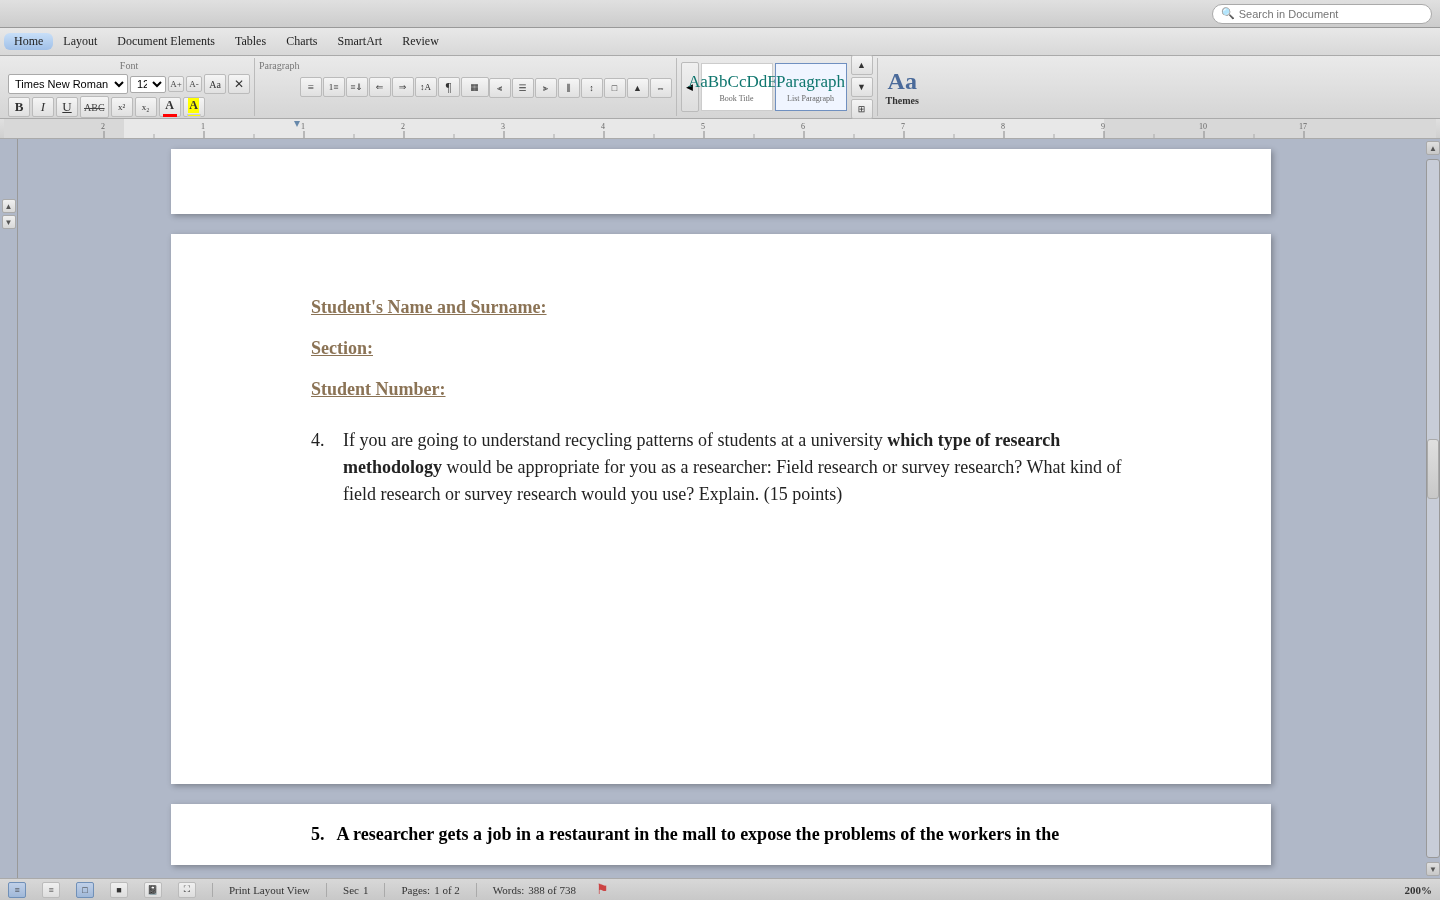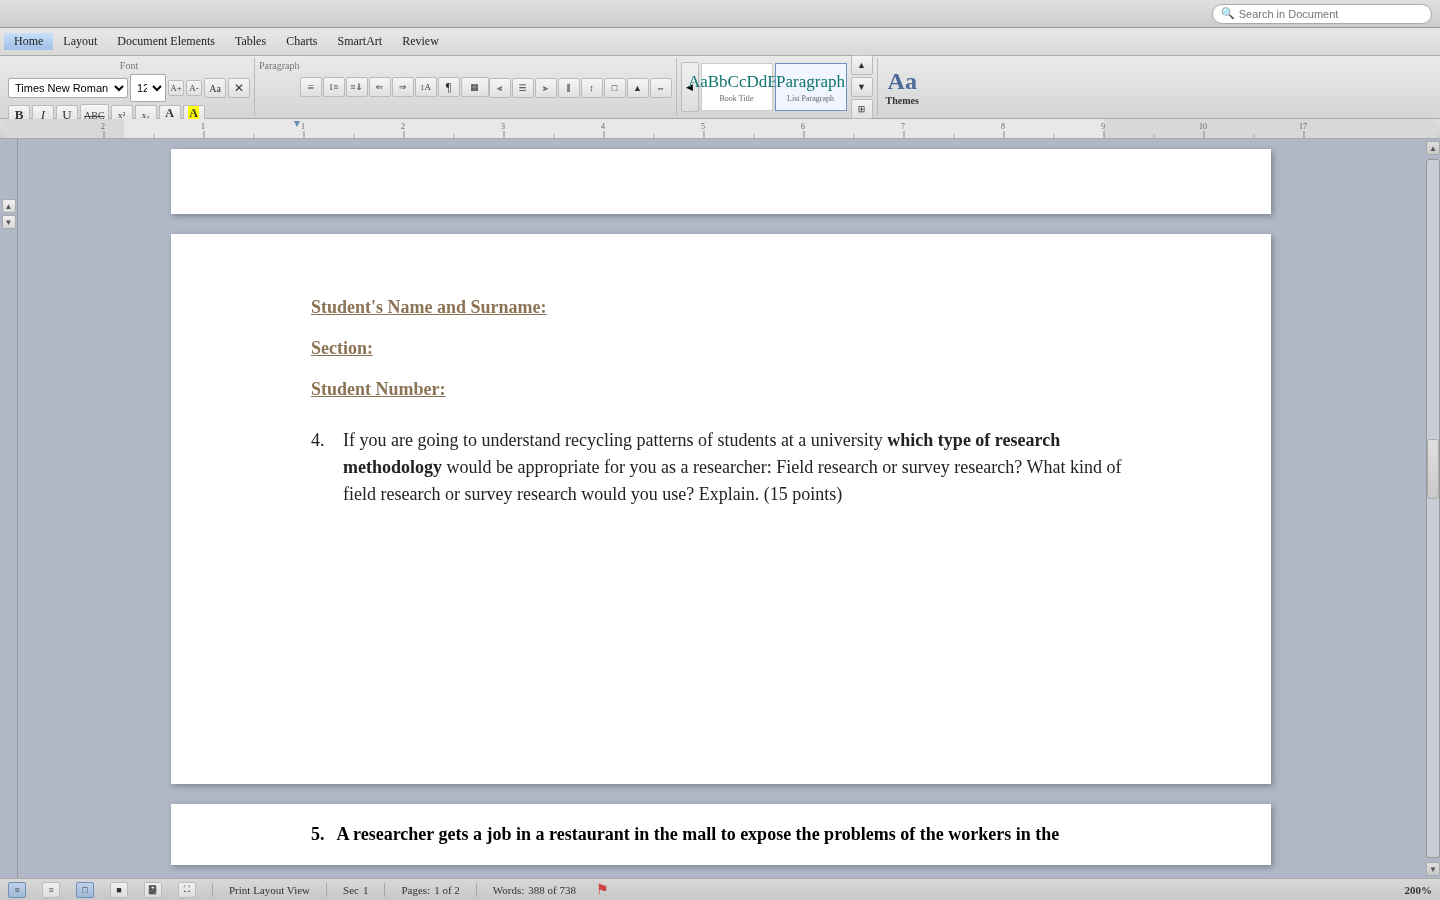--- a/index.html
+++ b/index.html
@@ -46,21 +46,21 @@
       display: flex;
       align-items: center;
       padding: 0 4px;
       border-bottom: 1px solid #aaa;
     }
     .menu-item {
       padding: 1px 10px;
       font-size: 12px;
       color: #222;
       cursor: pointer;
-      border-radius: 0;
+      border-radius: 6px;
     }
     .menu-item:hover, .menu-item.active {
       background: linear-gradient(to bottom, #b8d4f8, #8ab0e8);
     }
     .menu-item.active {
       background: linear-gradient(to bottom, #c8dff8, #a0c0e8);
     }
 
     
     .toolbar-area {
@@ -76,21 +76,21 @@
       width: 120px;
       height: 20px;
       font-size: 11px;
       border: 1px solid #aaa;
       background: white;
       border-radius: 2px;
       padding: 0 2px;
     }
     .size-select {
       width: 36px;
-      height: 28px;
+      height: 17px;
       font-size: 11px;
       border: 1px solid #aaa;
       background: white;
       border-radius: 2px;
       padding: 0 2px;
     }
 
     .tb-btn {
       width: 22px;
       height: 20px;

